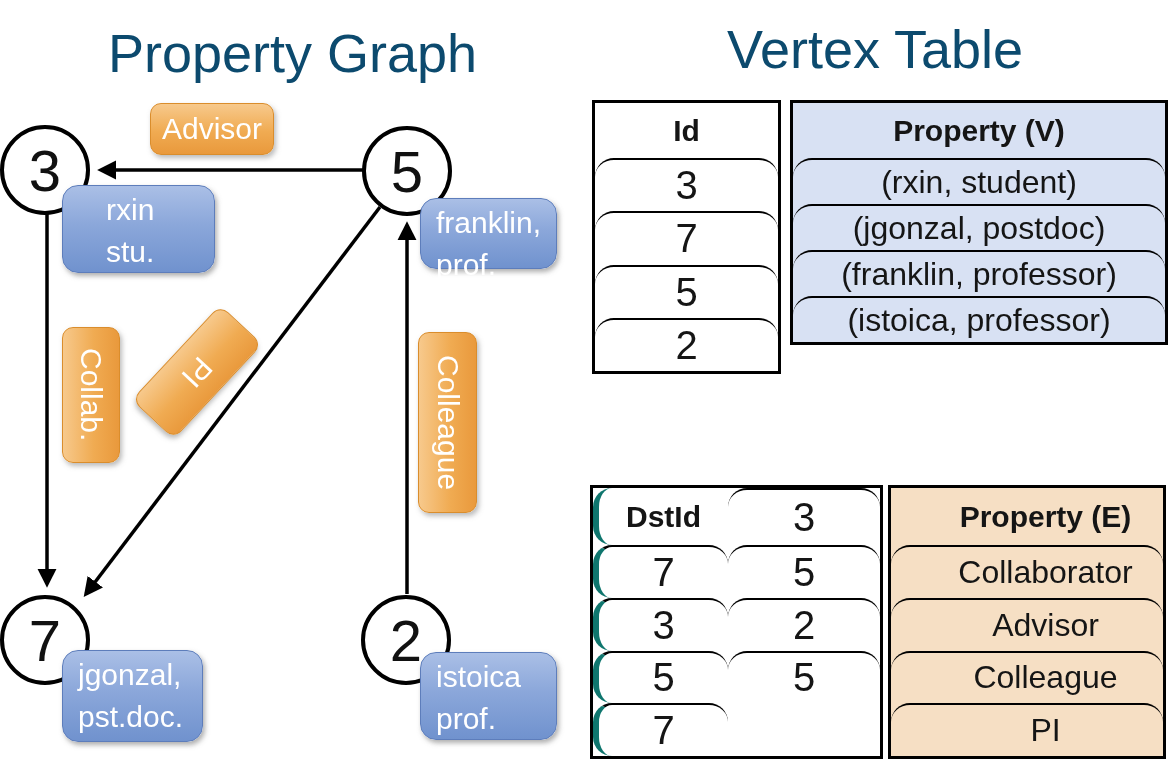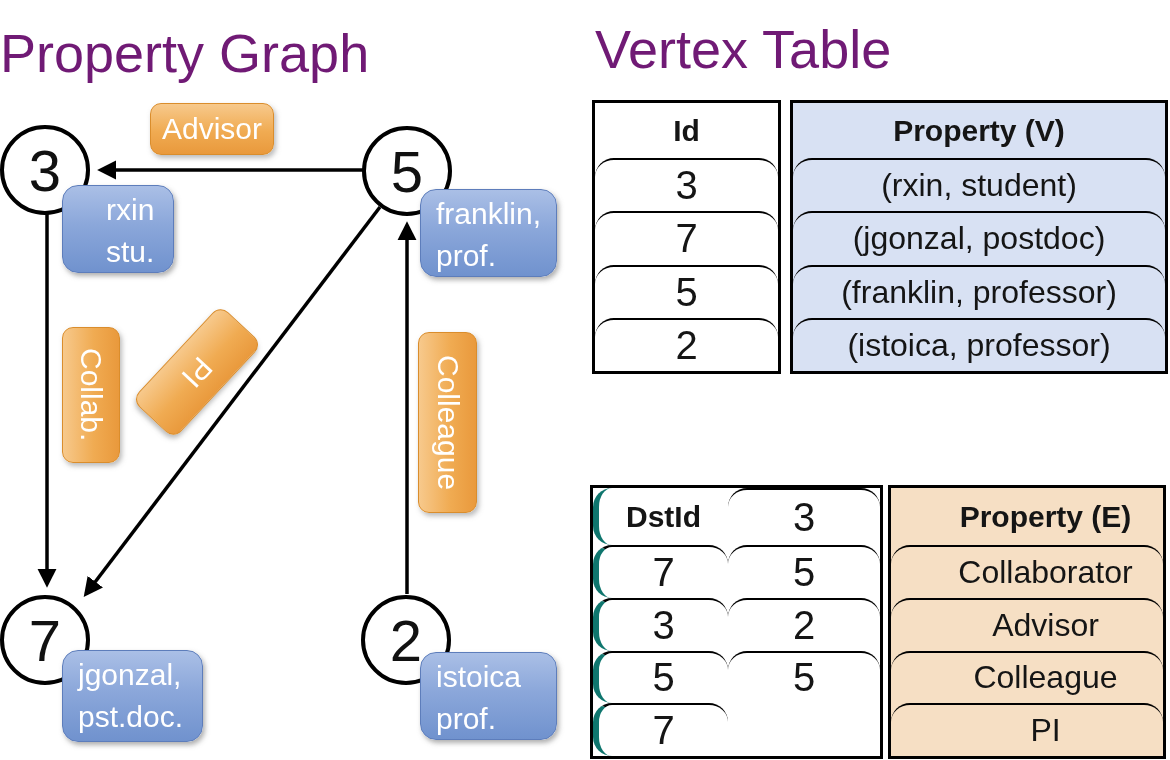--- a/index.html
+++ b/index.html
@@ -10,22 +10,22 @@
     background: #ffffff;
     overflow: hidden;
     font-family: "Liberation Sans", sans-serif;
     color: #111111;
   }
   .big-title {
     position: absolute;
     font-size: 54px;
     font-weight: 400;
     letter-spacing: 0px;
-    text-align: left;
-    color: #701a75;
+    text-align: center;
+    color: #0c4a6e;
     white-space: nowrap;
   }
   #graph-title   { left: 0px;   top: 22px;  width: 585px; }
   #vtable-title  { left: 595px; top: 18px;  width: 560px; }
   #etable-title  { left: 595px; top: 405px; width: 560px; }
 
   
   #edges-svg { position: absolute; left: 0; top: 0; z-index: 1; }
 
   .node {
@@ -50,22 +50,22 @@
     border-radius: 16px;
     background: linear-gradient(180deg, #aabfe6 0%, #8ba7da 45%, #7092ce 100%);
     border: 1px solid #5d7dbb;
     box-shadow: 2px 3px 5px rgba(110,110,110,0.55);
     color: #ffffff;
     font-size: 30px;
     line-height: 42px;
     padding: 3px 6px 0 15px;
     z-index: 3;
   }
-  #vbox-rxin     { left: 62px;  top: 185px; width: 112px; height: 88px; padding-left: 43px; }
-  #vbox-franklin { left: 420px; top: 189px; width: 137px; height: 88px; }
+  #vbox-rxin     { left: 62px;  top: 185px; width: 153px; height: 88px; padding-left: 43px; }
+  #vbox-franklin { left: 420px; top: 198px; width: 137px; height: 71px; }
   #vbox-jgonzal  { left: 62px;  top: 650px; width: 141px; height: 92px; }
   #vbox-istoica  { left: 420px; top: 652px; width: 137px; height: 88px; }
 
   .elabel {
     position: absolute;
     box-sizing: border-box;
     border-radius: 11px;
     background: linear-gradient(180deg, #f7c98c 0%, #f0ab52 55%, #e9993c 100%);
     border: 1px solid #da8d2c;
     box-shadow: 2px 3px 5px rgba(120,120,120,0.5);
@@ -102,21 +102,21 @@
     white-space: nowrap;
     border-radius: 19px;
   }
   .tbl .cell.first { border-top: none; }
   .tbl .cell.hdr   { font-weight: bold; font-size: 30px; }
   .tbl .cell.num   { font-size: 40px; }
   .tbl .cell.vsep  { border-left: 6px solid #0f766e; }
 
   #vt-id   { left: 592px; top: 100px; width: 189px; height: 274px;
              grid-template-rows: 55px 1fr 1fr 1fr 1fr; }
-  #vt-prop { left: 790px; top: 100px; width: 378px; height: 274px;
+  #vt-prop { left: 790px; top: 100px; width: 378px; height: 245px;
              grid-template-rows: 55px 1fr 1fr 1fr 1fr; background: #d8e1f3; }
   #vt-prop .cell { background: #d8e1f3; }
 
   #et-ids  { left: 590px; top: 485px; width: 293px; height: 274px;
              grid-template-columns: 135px 1fr;
              grid-template-rows: 57px 1fr 1fr 1fr 1fr; }
   #et-prop { left: 888px; top: 485px; width: 278px; height: 274px;
              grid-template-rows: 57px 1fr 1fr 1fr 1fr; background: #f6dfc4; }
   #et-prop .cell { background: #f6dfc4; padding-left: 37px; }
 </style>

